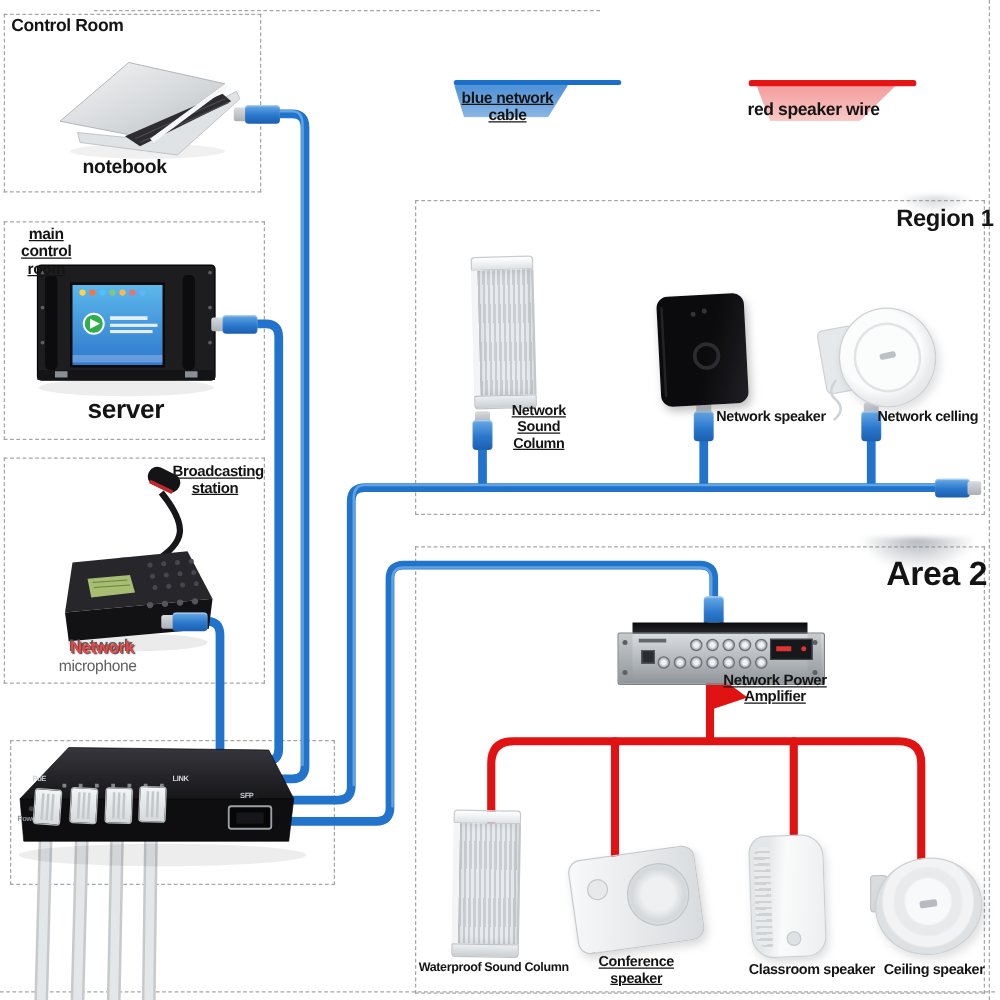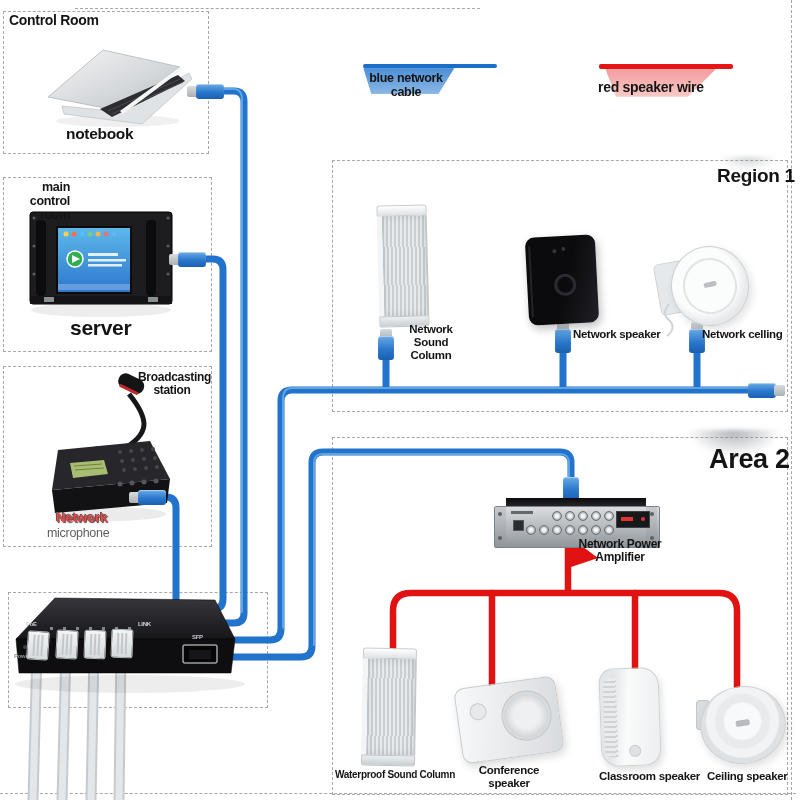--- a/index.html
+++ b/index.html
@@ -4,21 +4,21 @@
 <style>
   html,body{margin:0;padding:0;background:#fff;}
   #canvas{position:relative;width:800px;height:800px;background:#fff;overflow:hidden;
           font-family:"Liberation Sans",sans-serif;}
   .box{position:absolute;border:1px dashed #a6a6a6;z-index:0;}
   .dashline{position:absolute;z-index:0;}
   svg.wires{position:absolute;left:0;top:0;z-index:1;pointer-events:none;}
   .dev{position:absolute;z-index:2;}
   .lbl{position:absolute;z-index:3;font-weight:bold;color:#141414;letter-spacing:-0.3px;
        line-height:1.12;white-space:nowrap;}
-  .ctr{text-align:center;white-space:normal;}
+  .ctr{text-align:center;white-space:normal;text-decoration:underline;}
   
   .rj{position:absolute;z-index:2;}
   .rj .body{position:absolute;background:linear-gradient(180deg,#69aae6,#2a78cc 55%,#1b5fb0);
             border-radius:3px;box-shadow:inset 0 1px 1px rgba(255,255,255,.5);}
   .rj .tip{position:absolute;background:linear-gradient(180deg,#d9dcdf,#aab0b5);
            border-radius:2px;}
   .rj.up .body{left:1px;top:7px;width:16px;height:24px;}
   .rj.up .tip{left:3px;top:0;width:12px;height:10px;}
   .rj.down .body{left:1px;top:0;width:16px;height:24px;}
   .rj.down .tip{left:3px;top:21px;width:12px;height:10px;}
@@ -231,21 +231,21 @@
     <span>cable</span>
   </div>
   <div class="legline" style="left:599px;top:64px;width:134px;height:5px;background:#e51515;"></div>
   <div class="trap" style="left:605px;top:68px;width:112px;height:30px;
        background:linear-gradient(180deg,#f29c9c,#f8cbc8);clip-path:polygon(0 0,100% 0,74% 96%,10% 96%);"></div>
   <div class="lbl" style="left:598px;top:80px;font-size:14px;">red speaker wire</div>
 
   <div class="lbl" style="left:9px;top:13px;font-size:14px;">Control Room</div>
   <div class="lbl" style="left:66px;top:125px;font-size:15.5px;">notebook</div>
 
-  <div class="lbl ctr" style="left:4px;top:180px;width:66px;font-size:12.5px;text-align:right;">
+  <div class="lbl ctr" style="left:4px;top:180px;width:66px;font-size:12.5px;">
     <span>main control</span><br>
     <span>room</span>
   </div>
   <div class="lbl" style="left:70px;top:316px;font-size:21px;">server</div>
 
   <div class="lbl ctr" style="left:138px;top:371px;width:68px;font-size:12px;">
     <span>Broadcasting</span><br>
     <span>station</span>
   </div>
   <div class="lbl" style="left:56px;top:510px;font-size:13.5px;color:#ef4444;text-shadow:-1px -1px 0 #5a5a5a,1px 1px 1px #3a3a3a;">Network</div>

